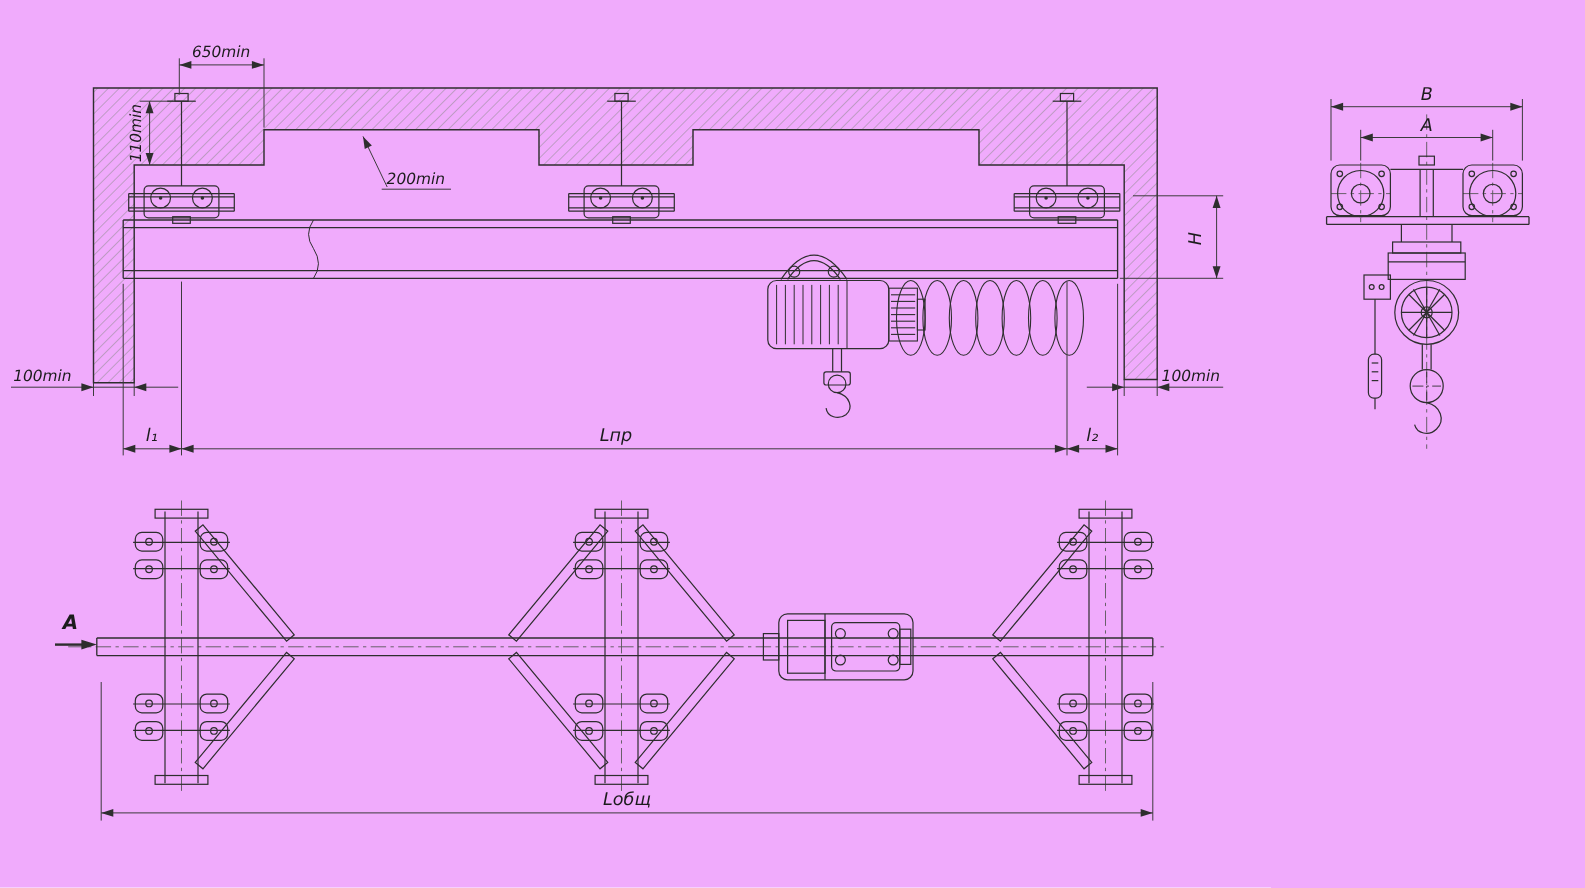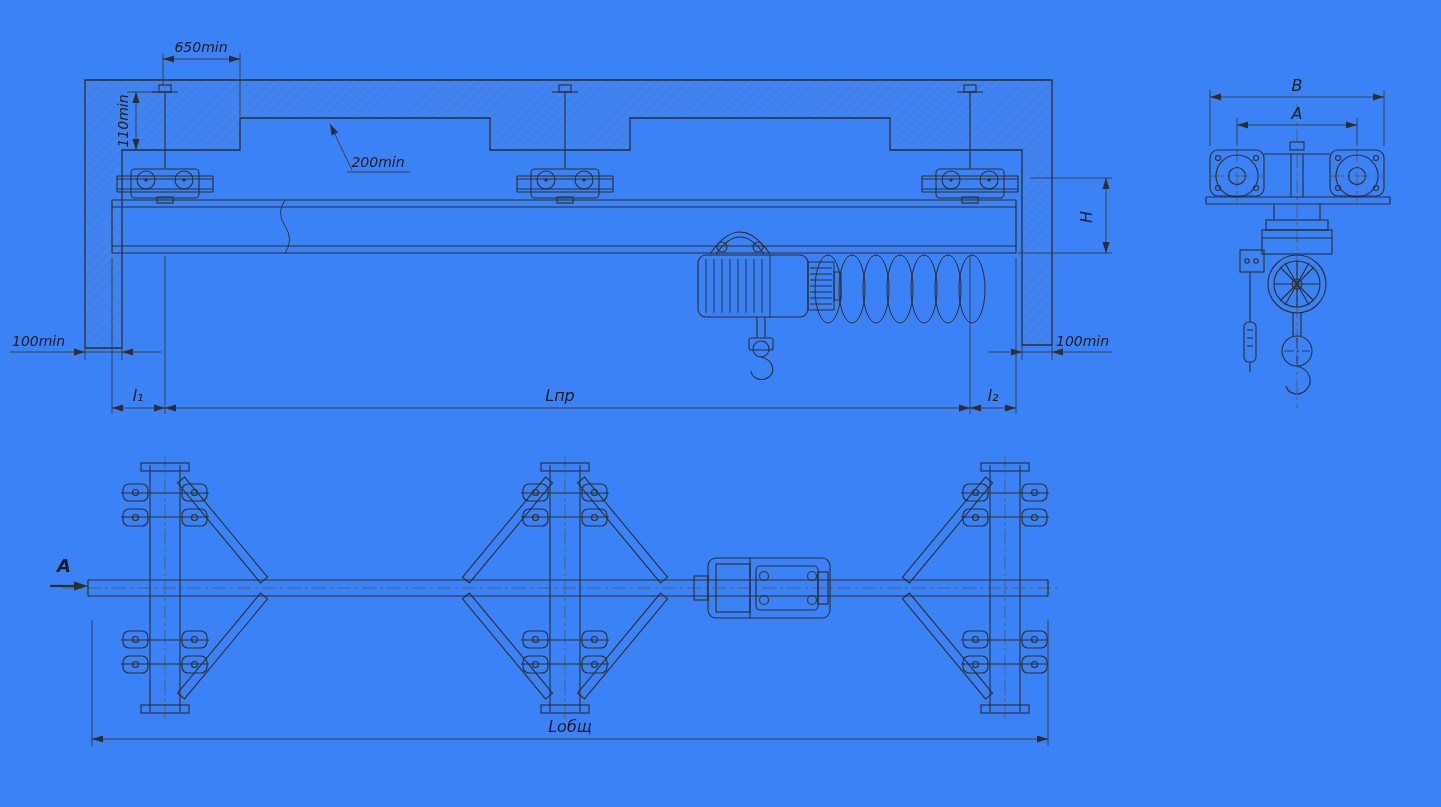--- a/index.html
+++ b/index.html
@@ -1,16 +1,16 @@
 <!DOCTYPE html>
 <html><head>
 <meta charset="utf-8">
 <style>
   html,body{margin:0;padding:0;background:#ffffff;}
-  .stage{position:relative;width:1441px;height:807px;background:#3b82f6;overflow:hidden;}
+  .stage{position:relative;width:1441px;height:807px;background:#f0abfc;overflow:hidden;}
   svg{display:block;}
   .dim-label{font-family:"DejaVu Sans",sans-serif;font-style:italic;font-size:14px;fill:#1c1c1c;}
   .dim-label-md{font-family:"DejaVu Sans",sans-serif;font-style:italic;font-size:16px;fill:#1c1c1c;}
   .dim-label-lg{font-family:"DejaVu Sans",sans-serif;font-style:italic;font-size:18px;font-weight:600;fill:#1c1c1c;}
 </style>
 </head>
 <body>
 
 <div class="stage">
 <svg width="1441" height="807" viewBox="0 0 1441 807">

